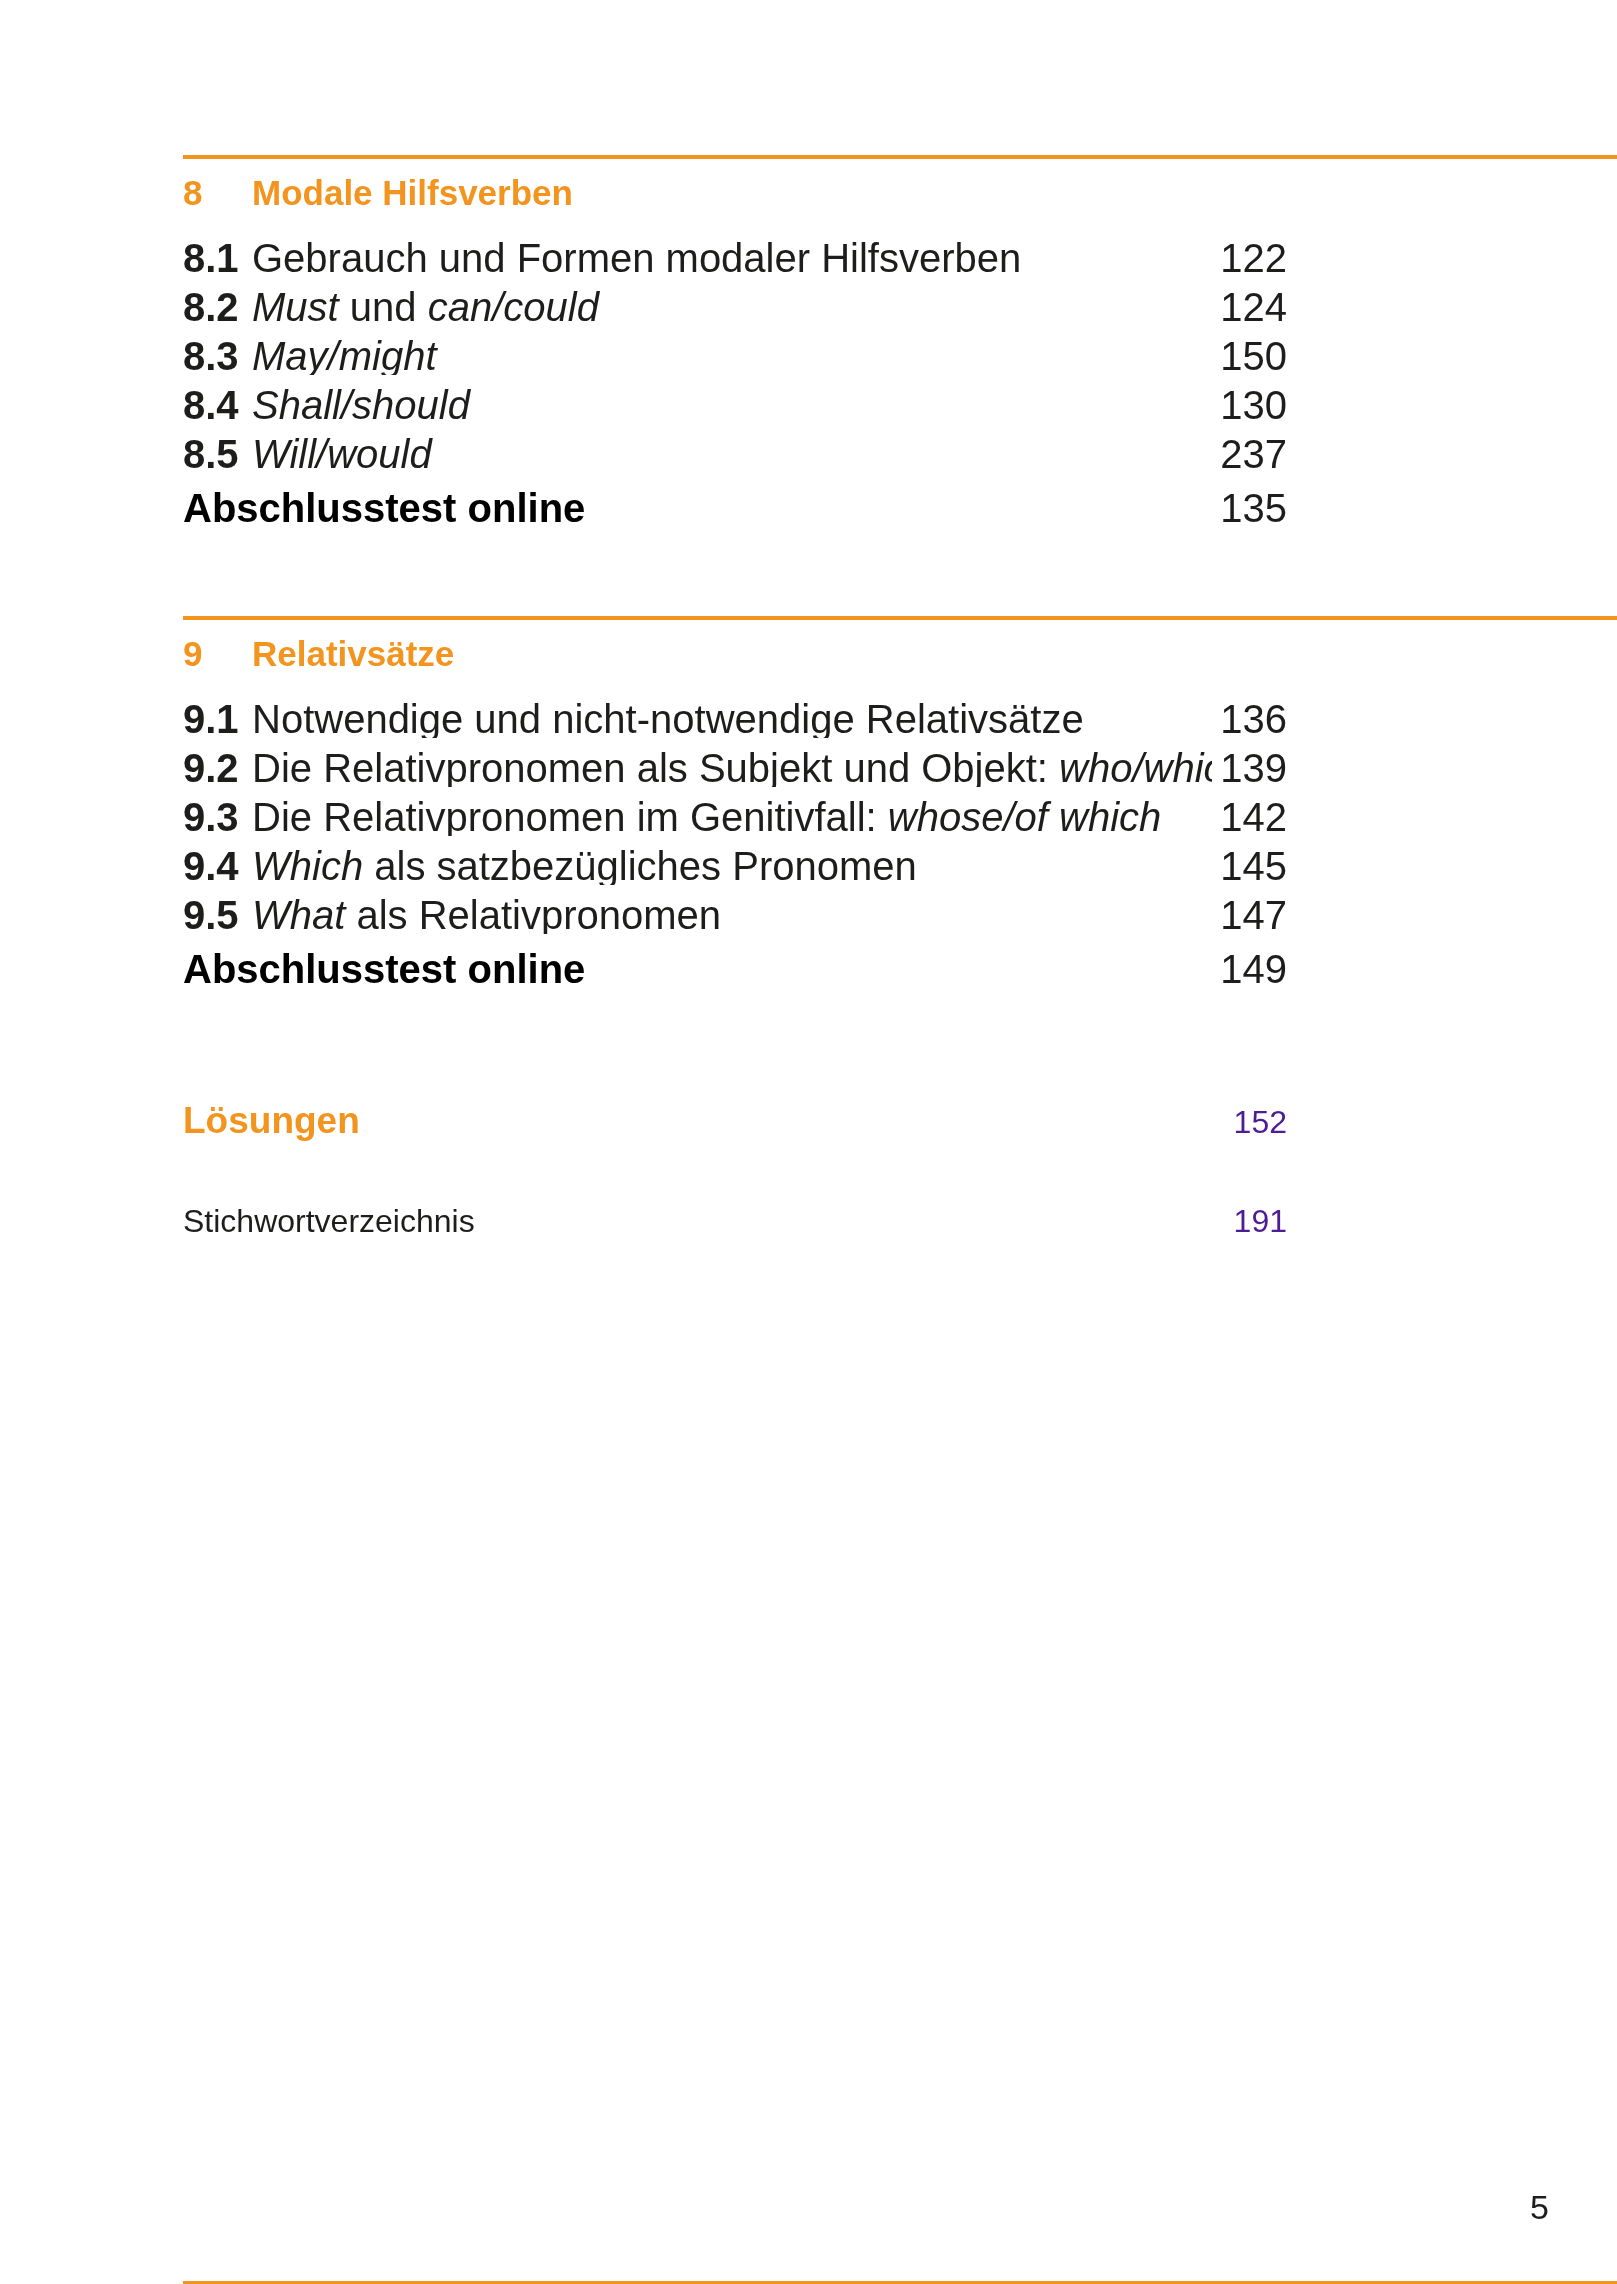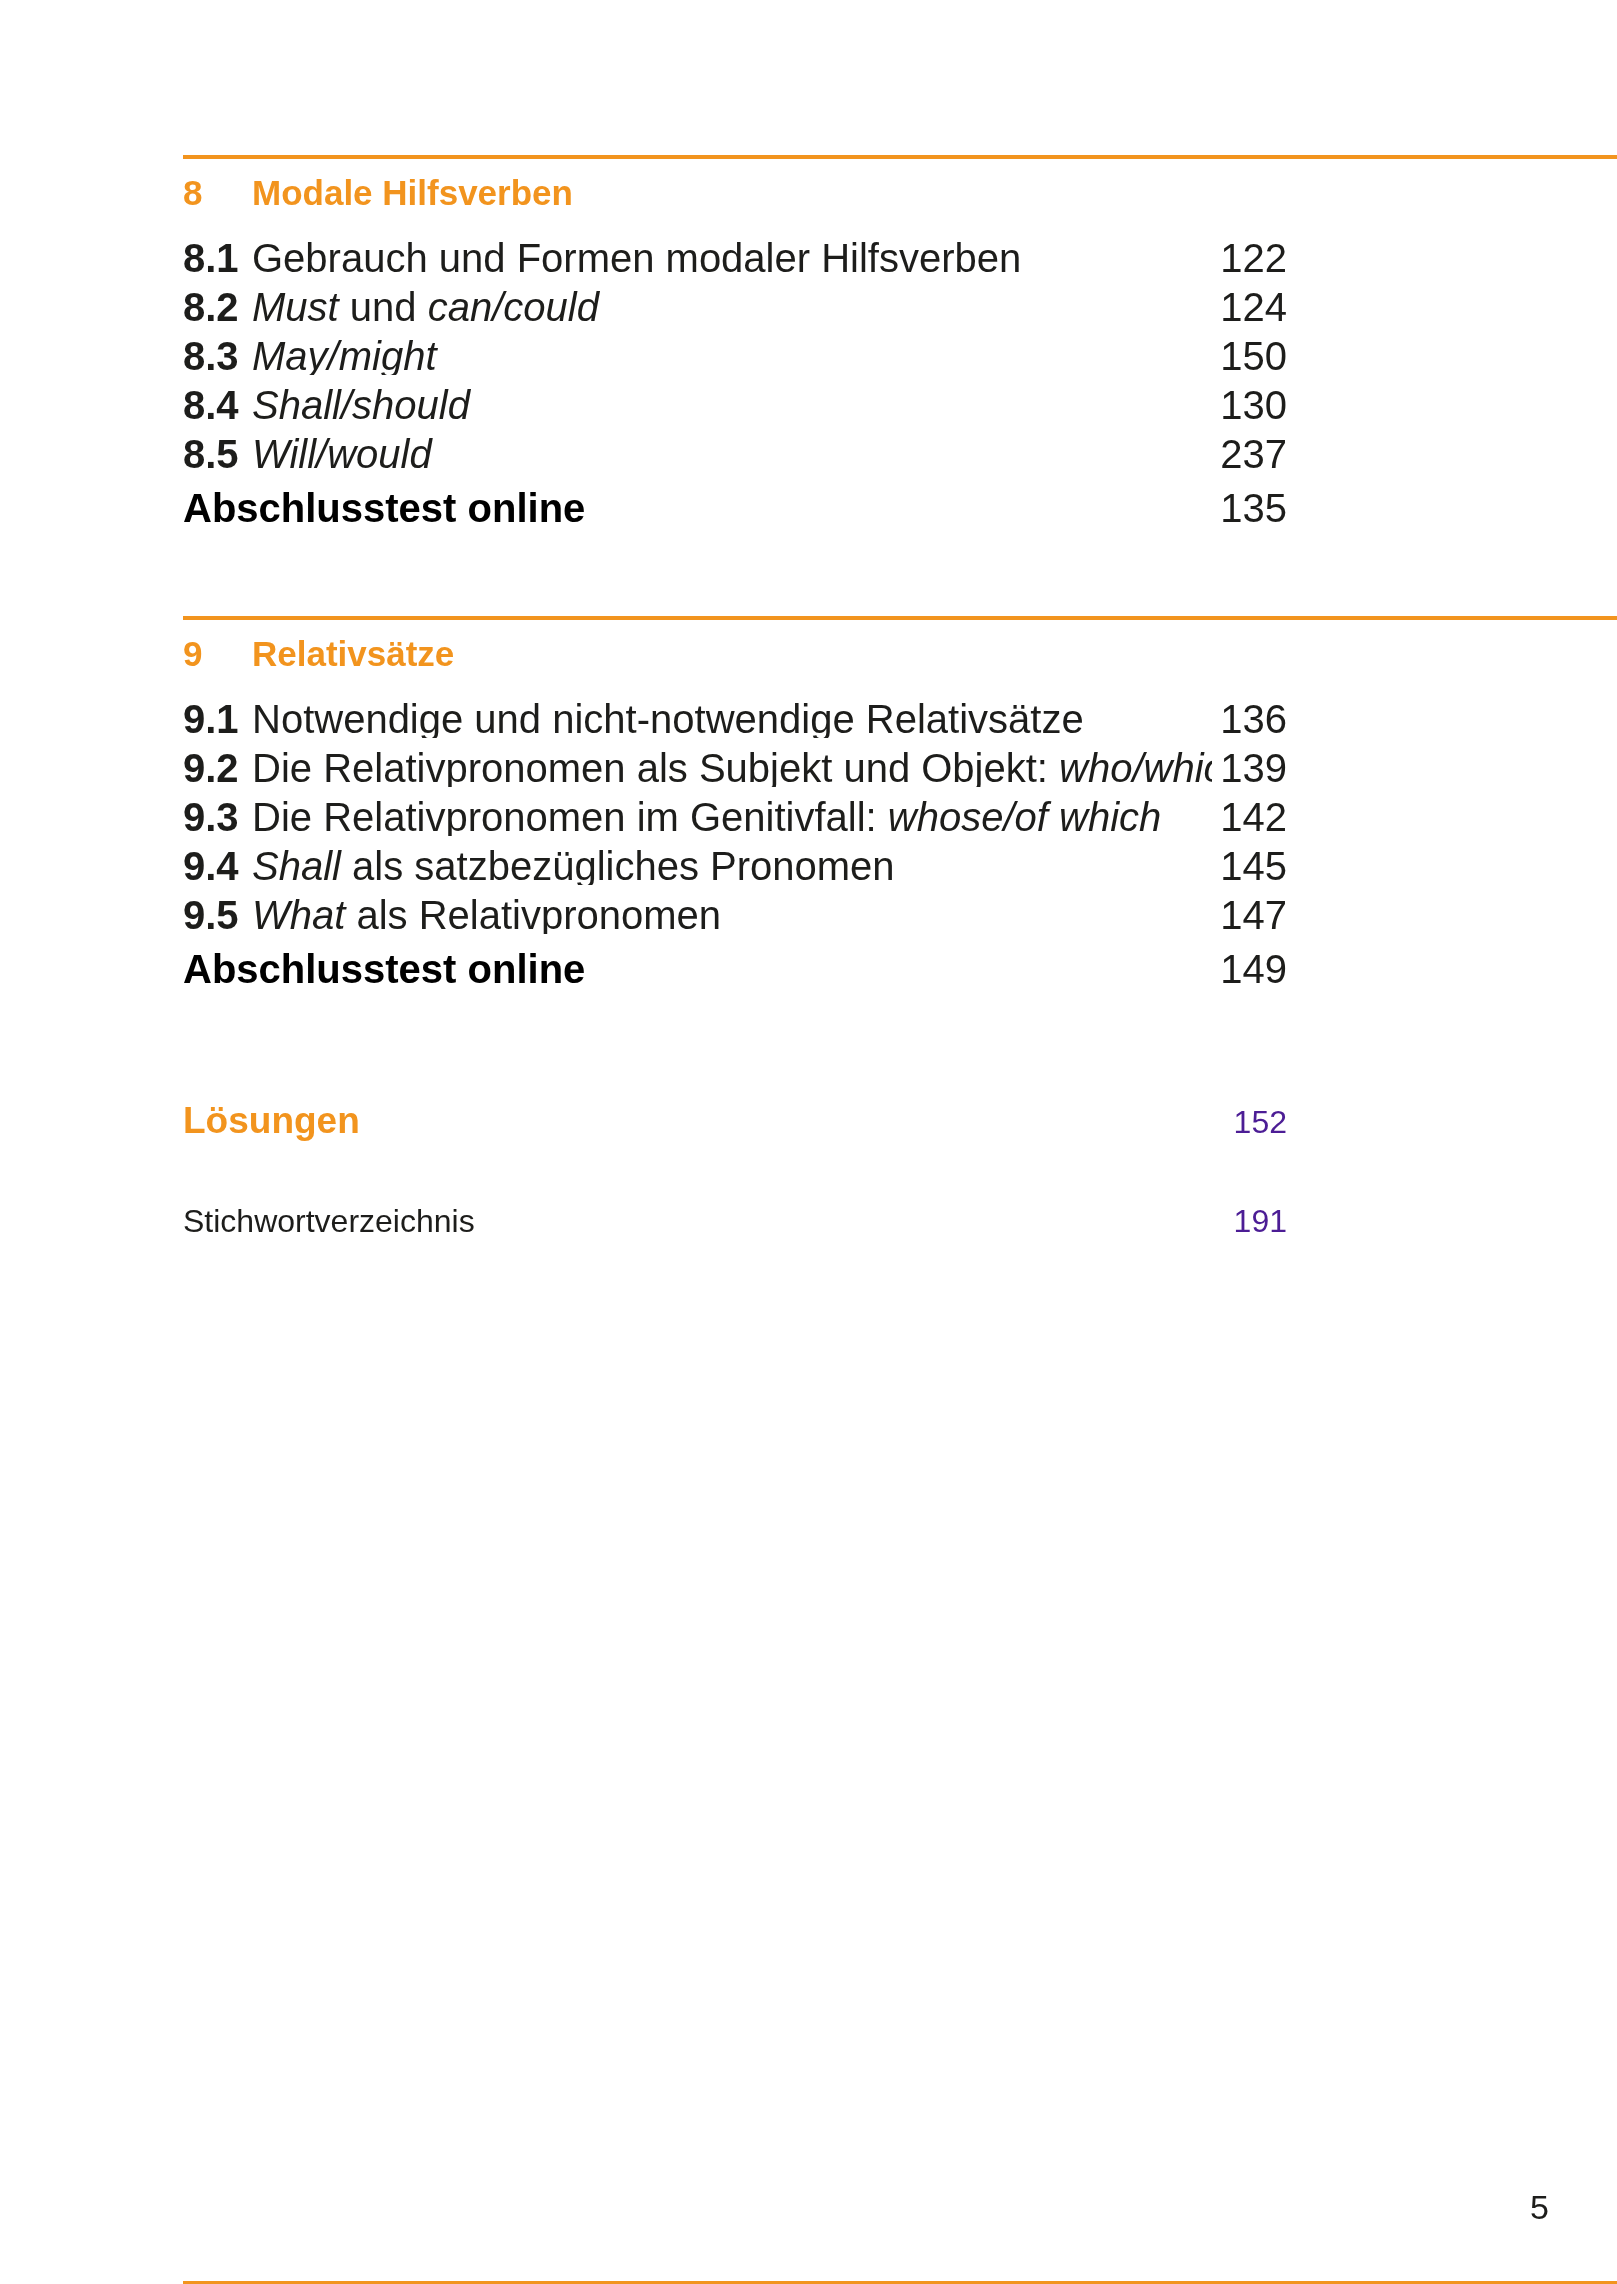--- a/index.html
+++ b/index.html
@@ -118,21 +118,21 @@
       <span class="title"><span>Die Relativpronomen als Subjekt und Objekt: </span><span class="it">who/which/that</span></span>
       <span class="pg">139</span>
     </div>
     <div class="toc-row r3">
       <span class="num">9.3</span>
       <span class="title"><span>Die Relativpronomen im Genitivfall: </span><span class="it">whose/of which</span></span>
       <span class="pg">142</span>
     </div>
     <div class="toc-row r4">
       <span class="num">9.4</span>
-      <span class="title"><span class="it">Shall</span><span> als satzbezügliches Pronomen</span></span>
+      <span class="title"><span class="it">Which</span><span> als satzbezügliches Pronomen</span></span>
       <span class="pg">145</span>
     </div>
     <div class="toc-row r5">
       <span class="num">9.5</span>
       <span class="title"><span class="it">What</span><span> als Relativpronomen</span></span>
       <span class="pg">147</span>
     </div>
     <div class="toc-row rtest">
       <span class="test-label">Abschlusstest online</span>
       <span class="pg">149</span>

